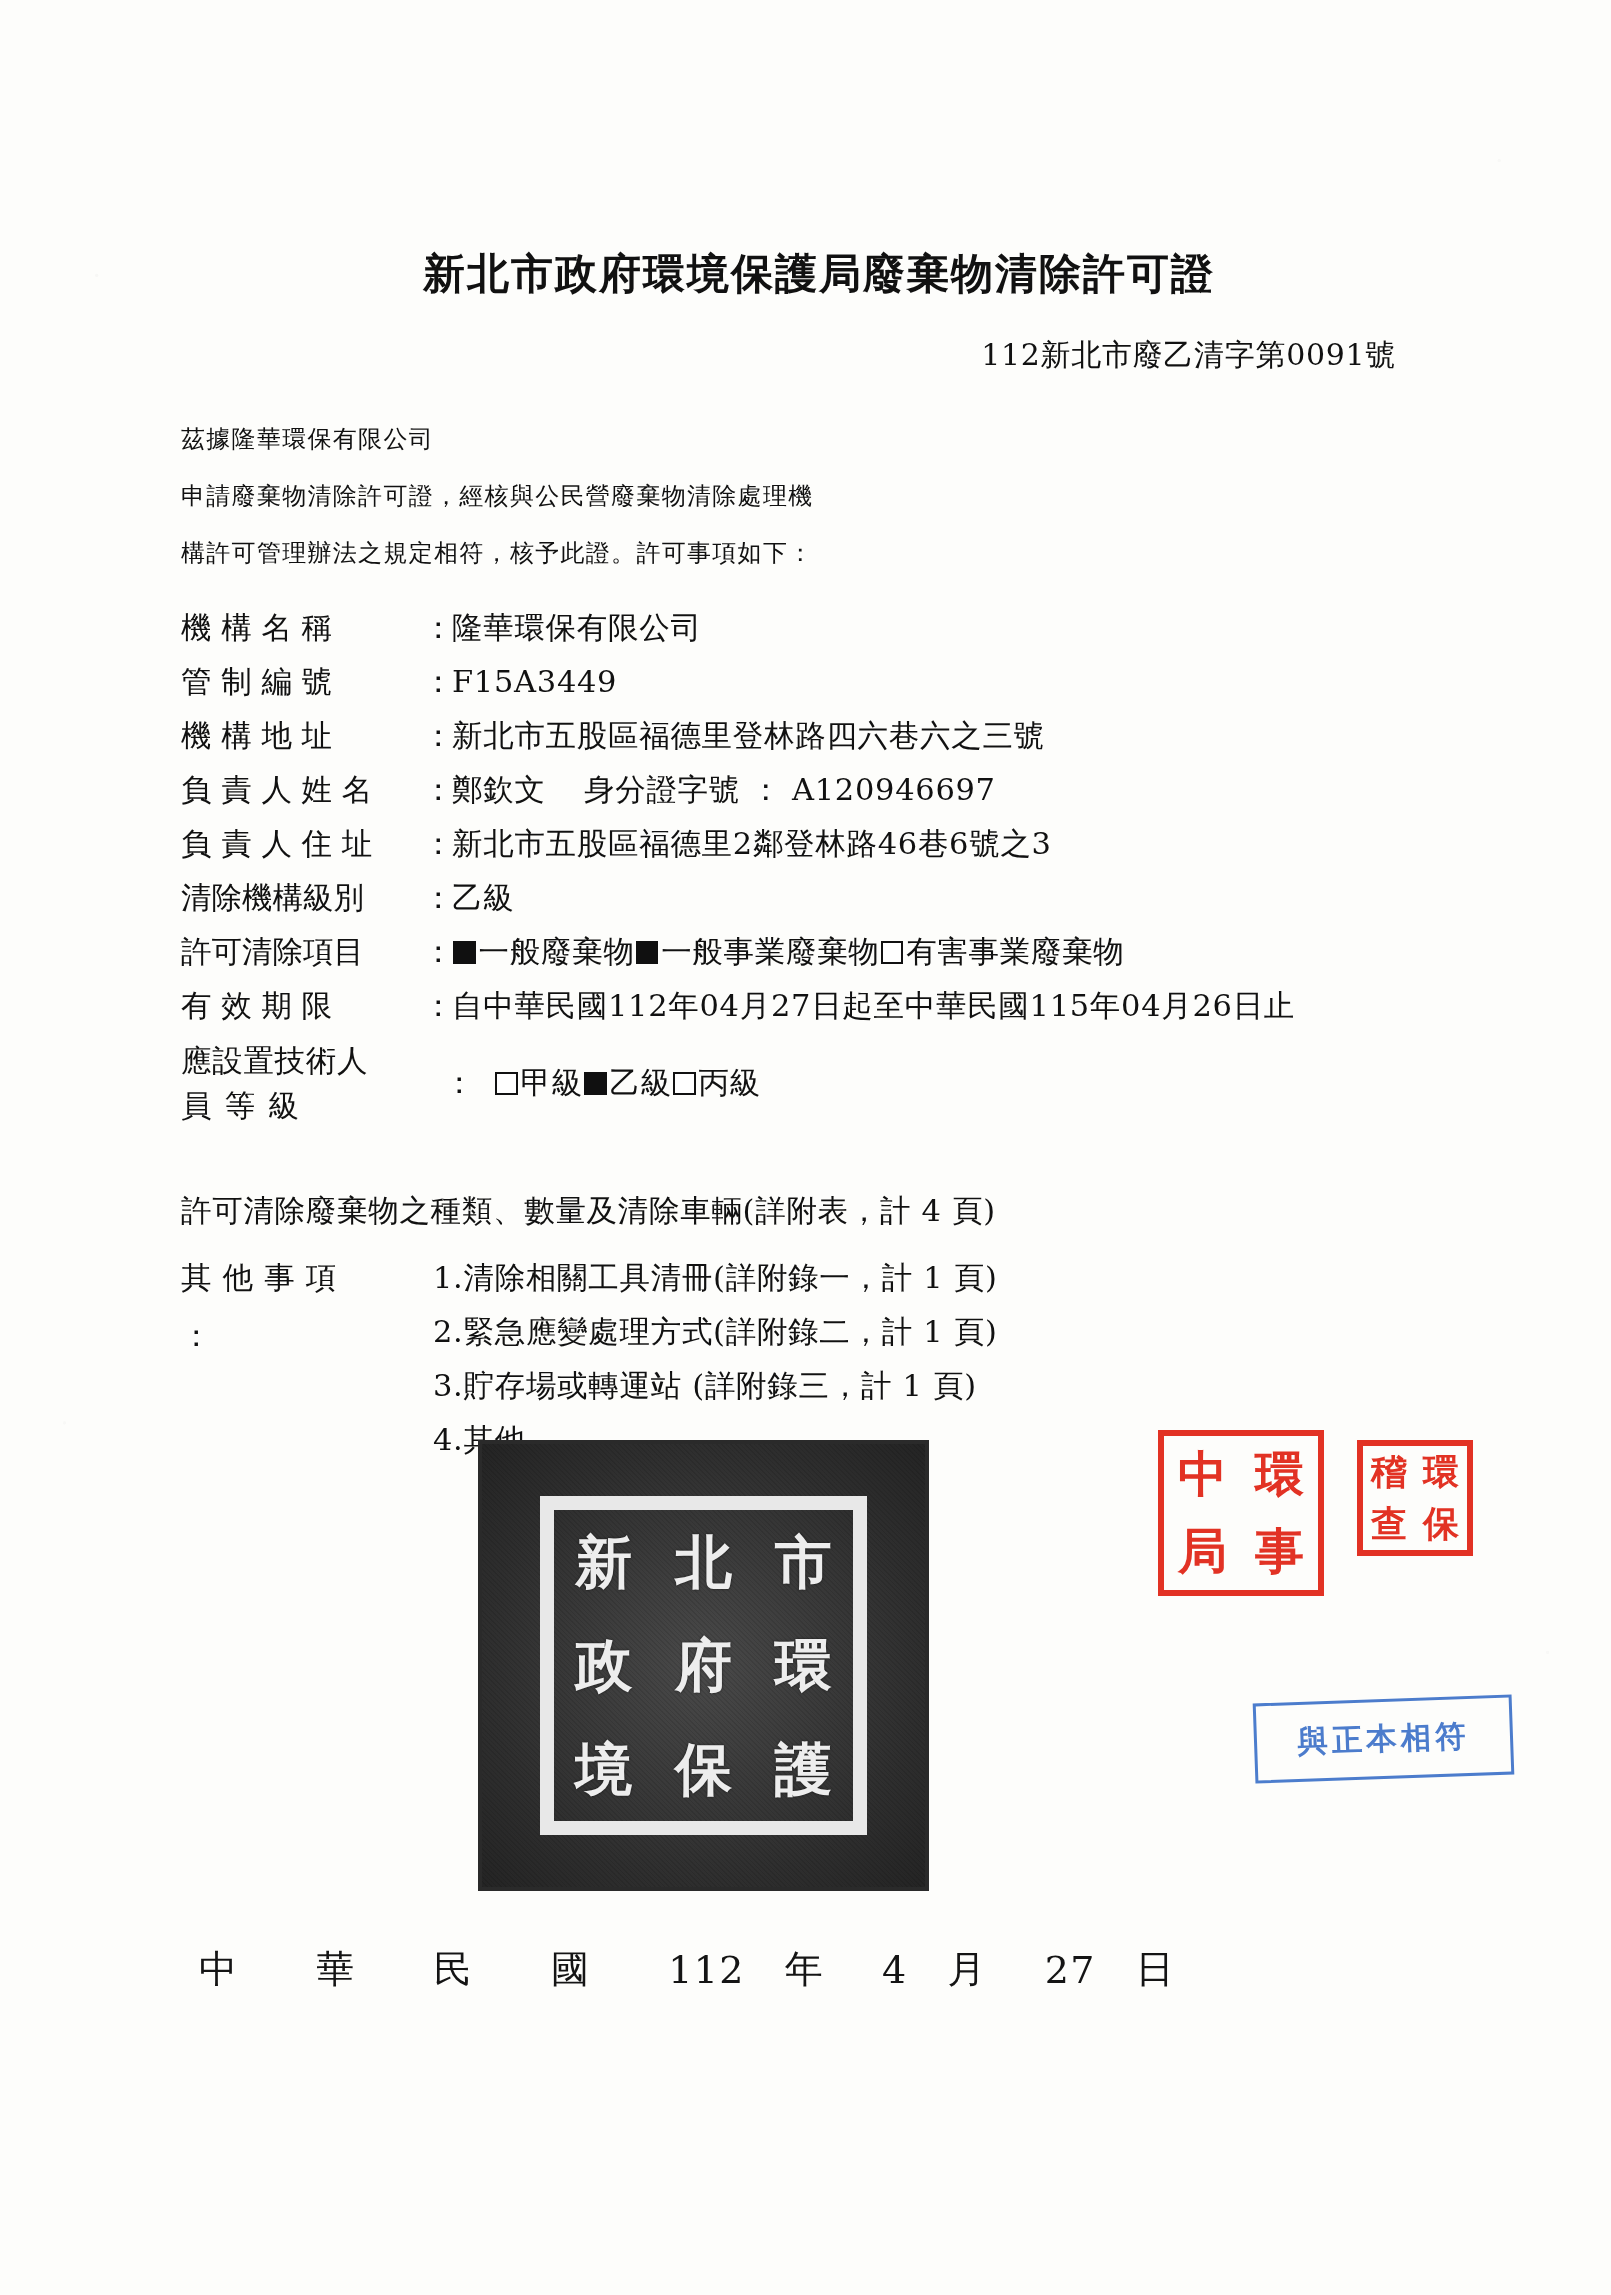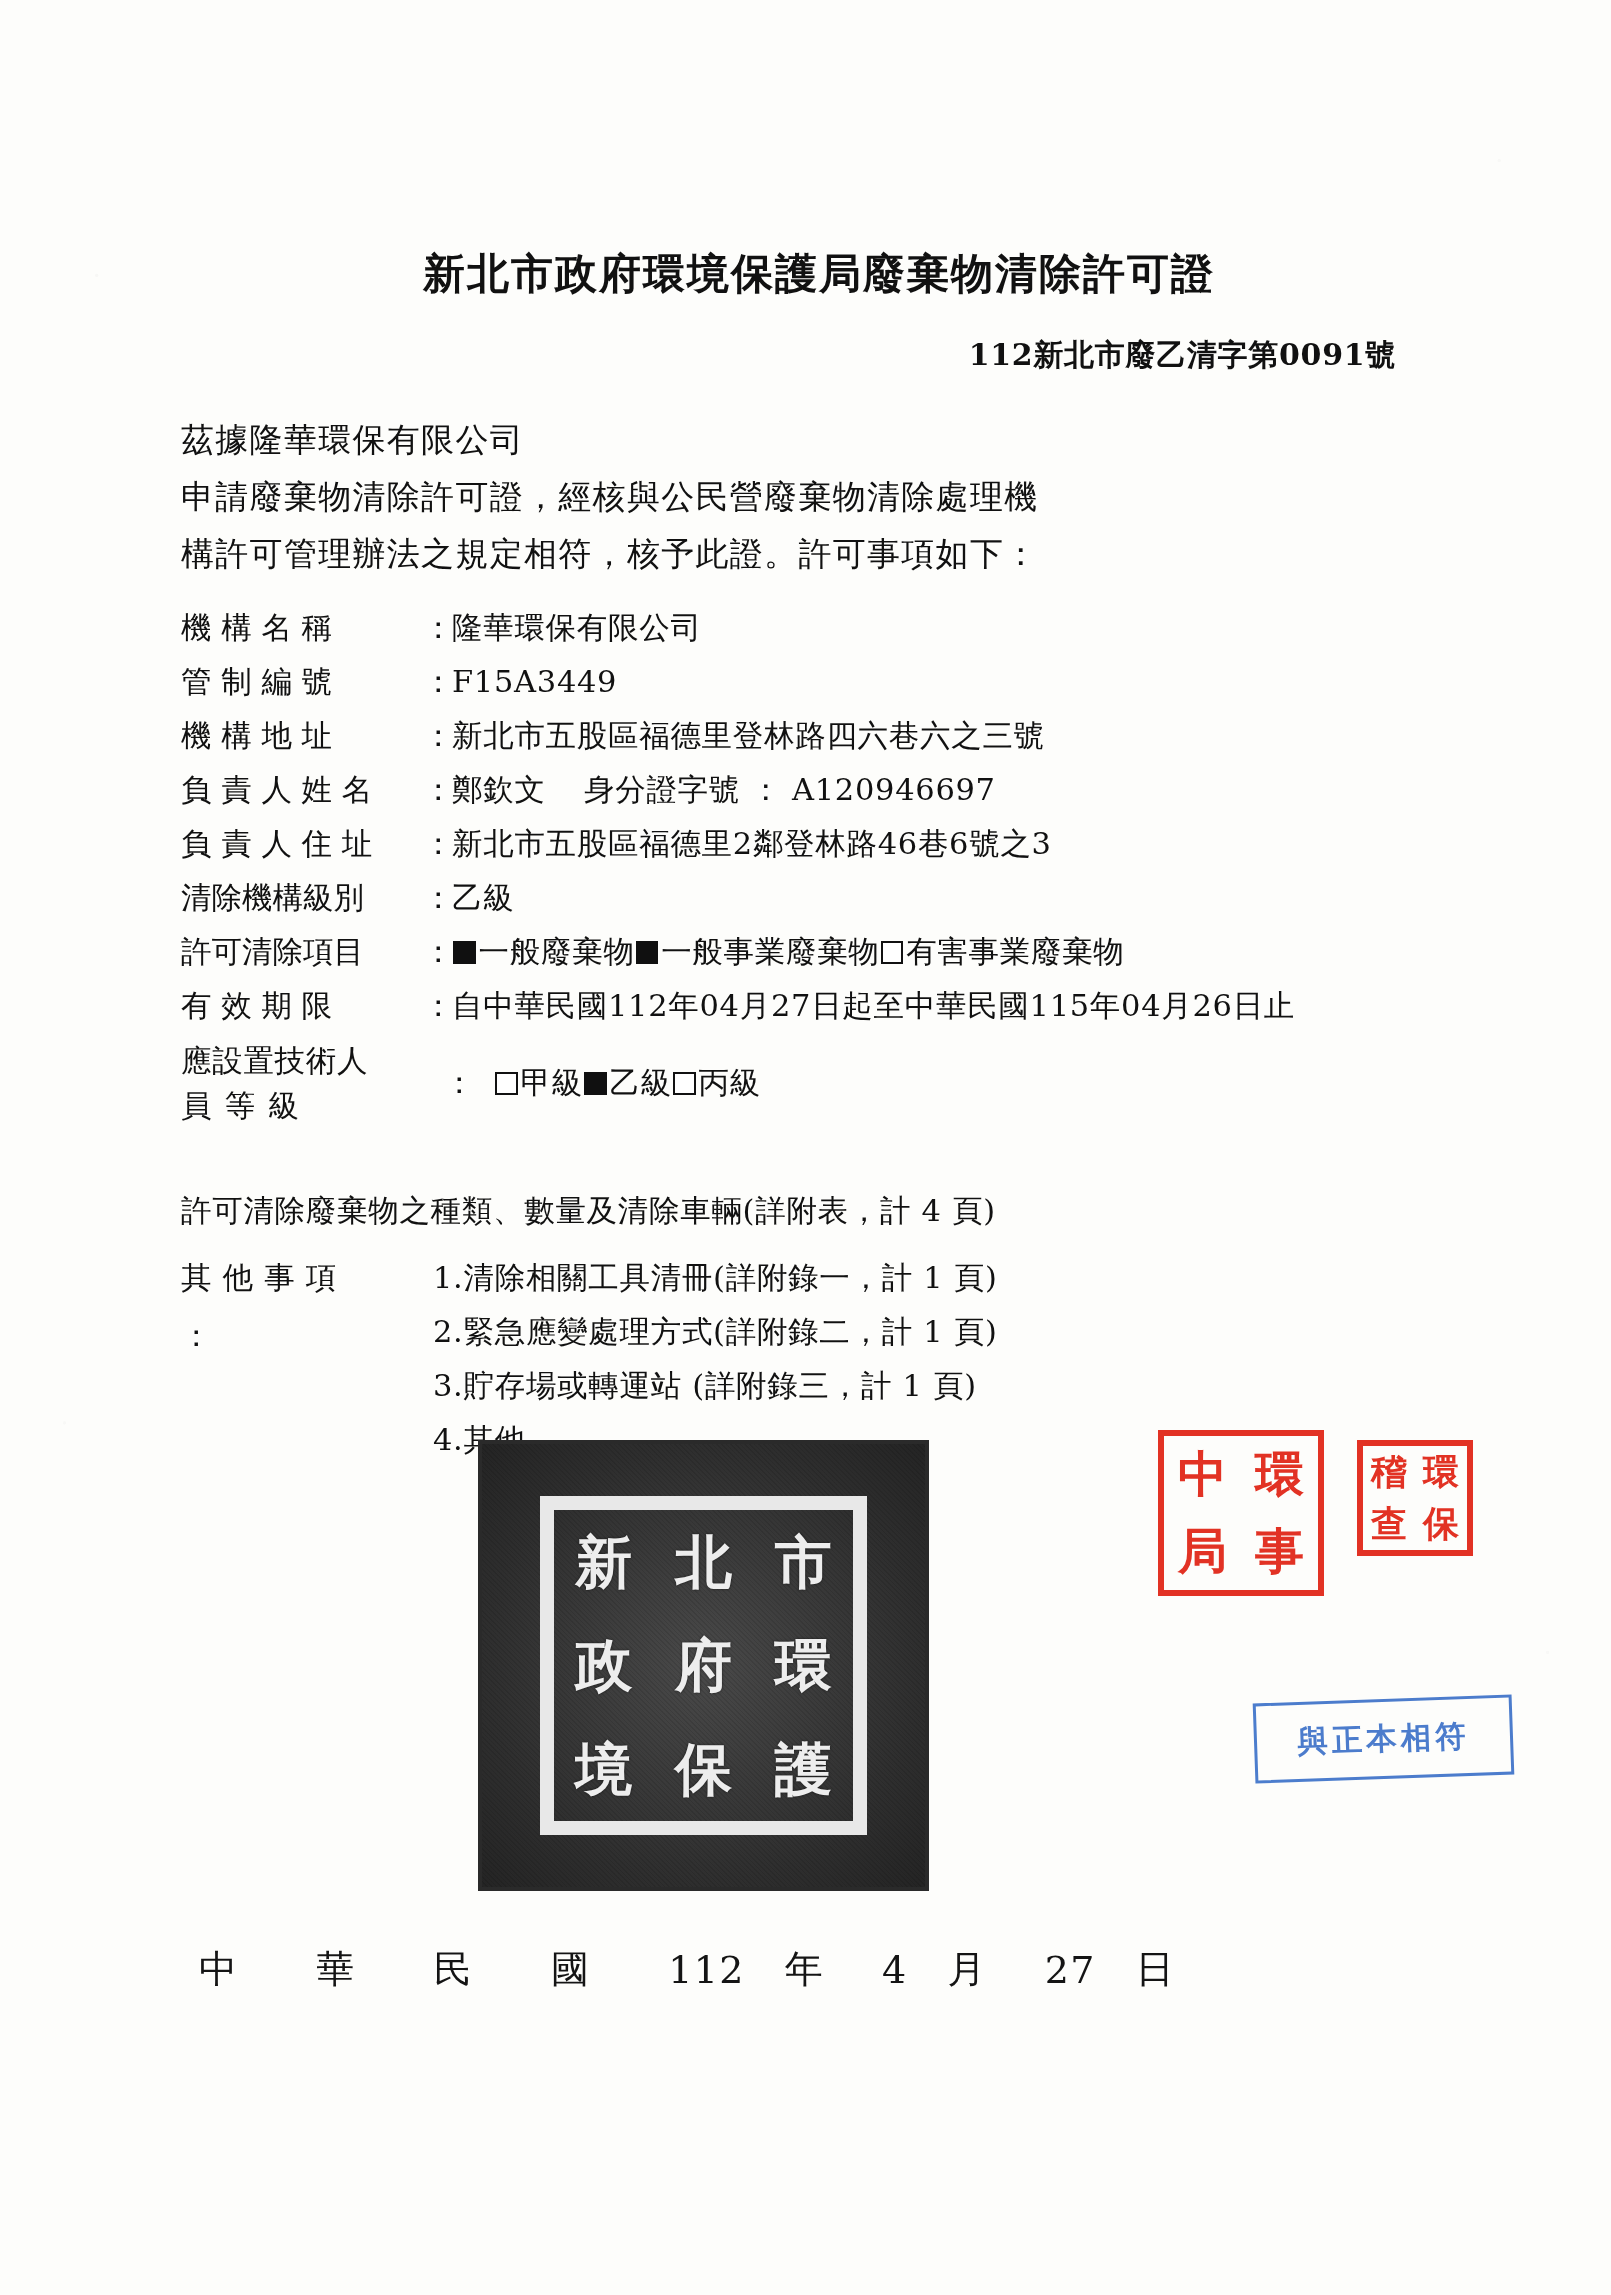--- a/index.html
+++ b/index.html
@@ -46,32 +46,32 @@
     letter-spacing: 2px;
     font-family: "DejaVu Serif", "Liberation Serif", serif;
     white-space: nowrap;
   }
 
   .doc-number {
     position: absolute;
     top: 335px;
     right: 216px;
     font-size: 30px;
-    font-weight: 700;
+    font-weight: 400;
     letter-spacing: 0.7px;
     white-space: nowrap;
   }
 
   
   .intro {
     position: absolute;
     left: 181px;
     top: 411px;
     width: 1261px;
-    font-size: 33px;
+    font-size: 24px;
     line-height: 57px;
     letter-spacing: 1.3px;
   }
   .intro .line { white-space: nowrap; }
 
   
   .fields {
     position: absolute;
     left: 181px;
     top: 601px;

